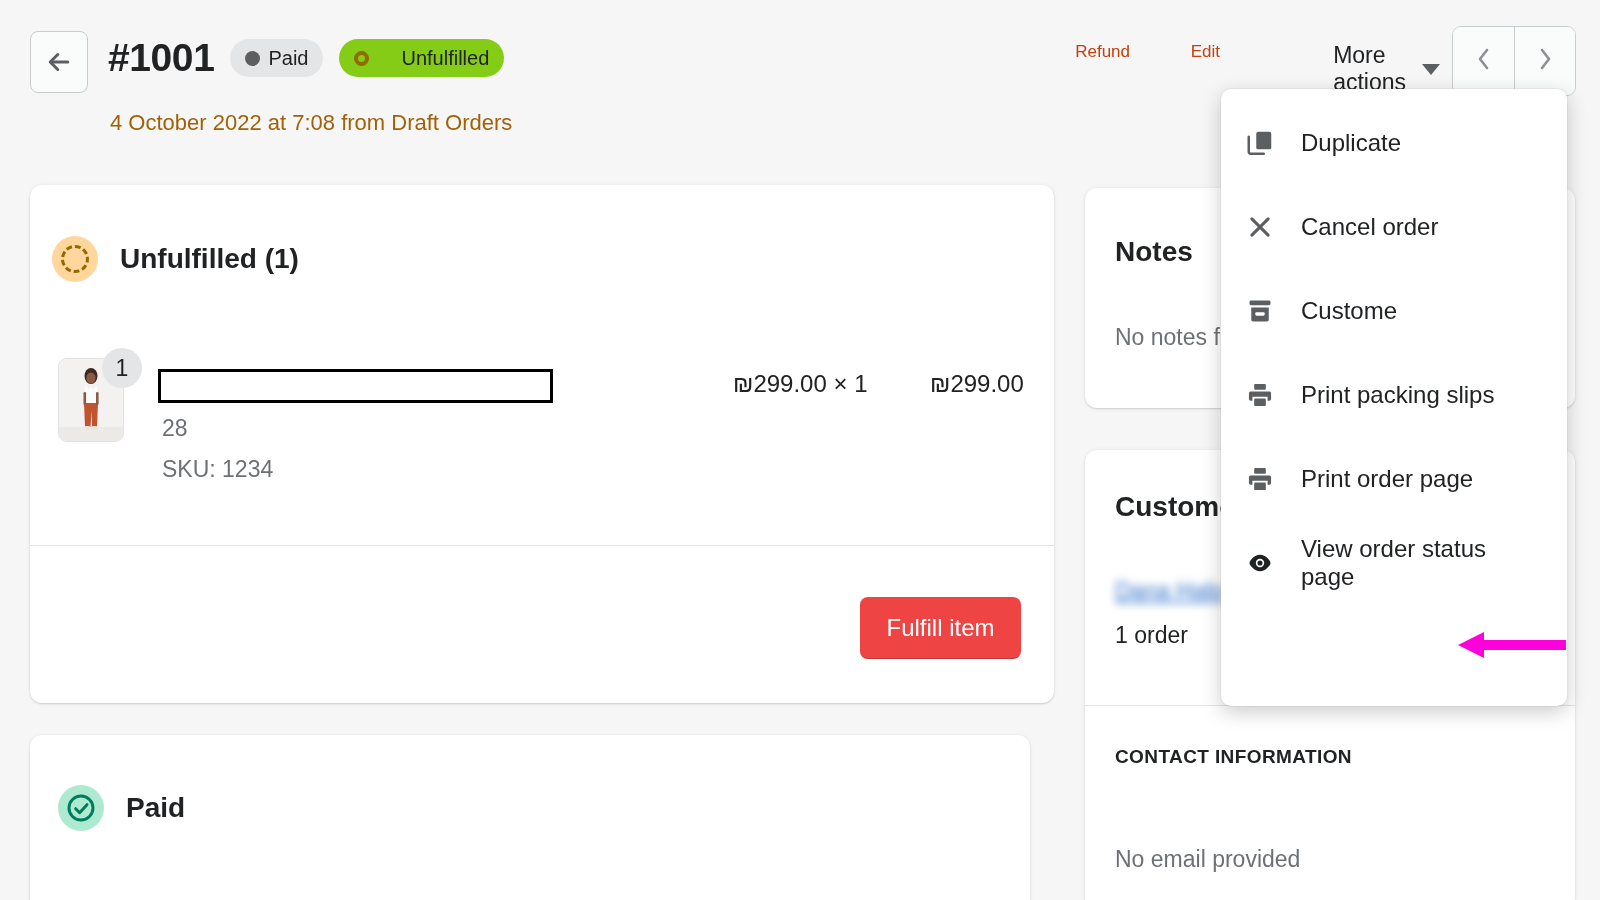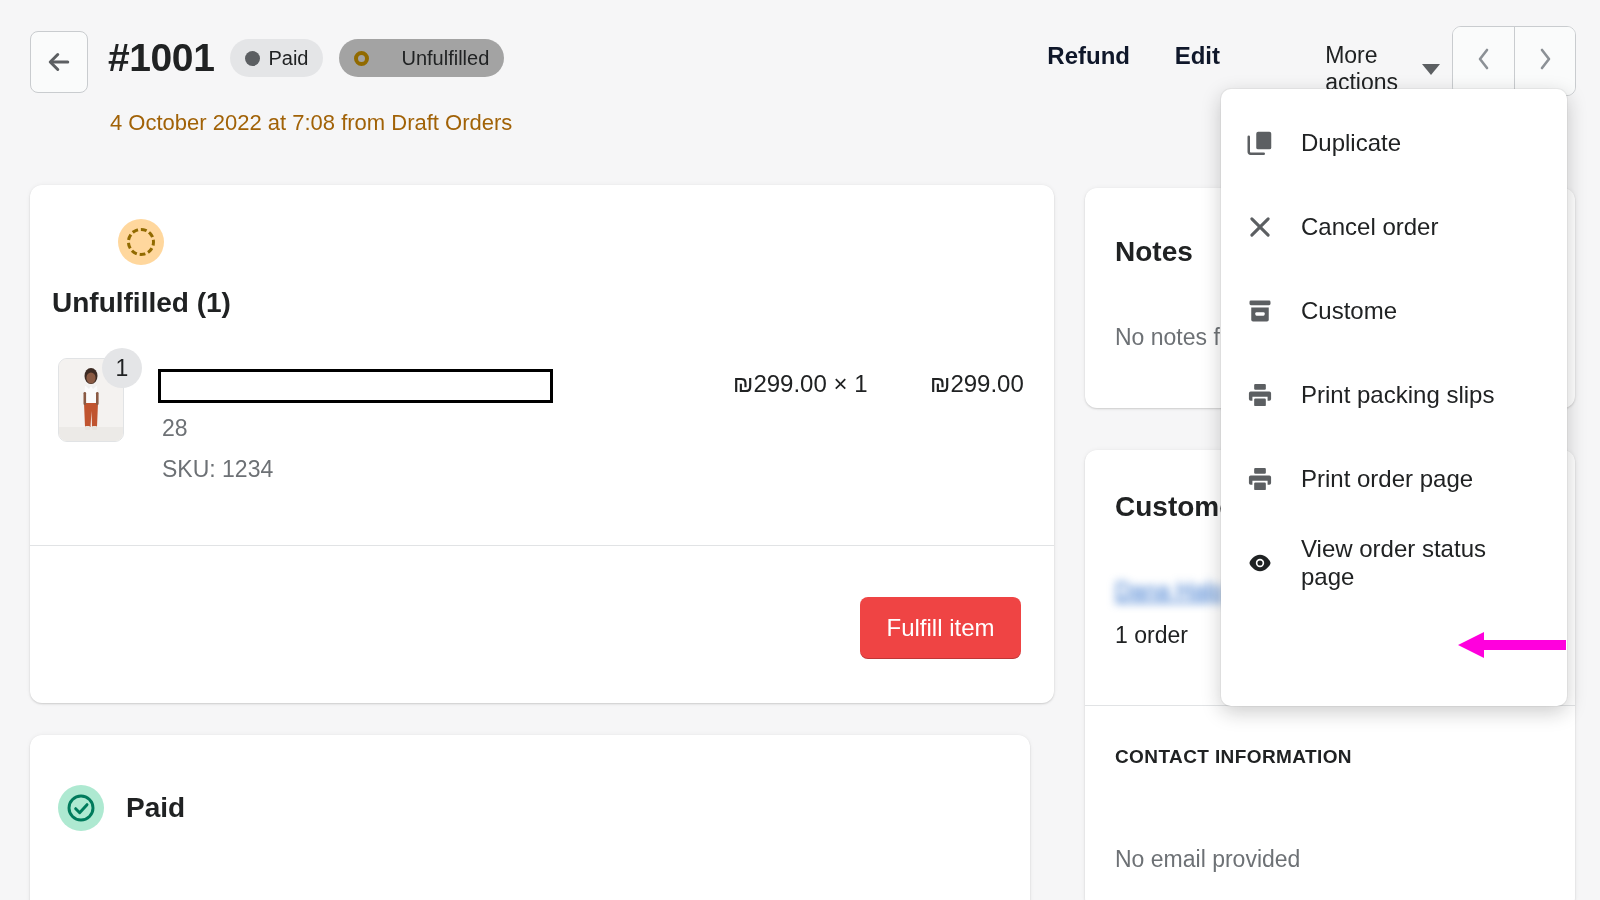--- a/index.html
+++ b/index.html
@@ -21,42 +21,41 @@
   }
   .back-btn svg { display: block; }
   .title-row { position: absolute; left: 108px; top: 36px; display: flex; align-items: center; gap: 16px; }
   .order-title { font-size: 39px; font-weight: bold; color: #202223; letter-spacing: -0.4px; }
   .badge {
     display: inline-flex; align-items: center; gap: 8px;
     height: 38px; padding: 0 15px; border-radius: 19px;
     font-size: 20px; color: #202223; white-space: nowrap;
   }
   .badge-paid { background: #e4e5e7; }
-  .badge-unfulfilled { background: #a3a3a3; gap: 32px; }
+  .badge-unfulfilled { background: #84cc16; gap: 32px; }
   .dot-solid { width: 15px; height: 15px; border-radius: 50%; background: #5c5f62; flex: none; }
   .ring {
     width: 15px; height: 15px; border-radius: 50%;
     border: 4px solid #916a00; background: transparent; flex: none;
   }
   .order-sub {
     position: absolute; left: 110px; top: 110px;
     font-size: 22px; color: #a16207;
   }
 
   .header-actions { position: absolute; right: 0; top: 0; height: 120px; }
   .hdr-btn {
-    position: absolute; top: 42px; font-size: 24px; color: #0f172a;
+    position: absolute; top: 42px; font-size: 17px; color: #c2410c;
     cursor: pointer; background: none; border: none;
     font-family: "Liberation Sans", sans-serif;
-    font-weight: bold;
   }
   .hdr-refund { right: 470px; }
   .hdr-edit   { right: 380px; }
   .hdr-more {
-    position: absolute; right: 160px; top: 42px; display: flex; align-items: center; gap: 24px;
+    position: absolute; right: 160px; top: 42px; display: flex; align-items: center; gap: 16px;
     font-size: 23px; color: #202223; cursor: pointer;
   }
   .caret { width: 0; height: 0; border-left: 9px solid transparent; border-right: 9px solid transparent; border-top: 11px solid #5c5f62; }
   .pager {
     position: absolute; right: 24px; top: 26px; display: flex;
     border: 1px solid #c9cccf; border-radius: 9px; overflow: hidden; background: #fafbfb;
   }
   .pager-btn {
     width: 61px; height: 68px; display: flex; align-items: center; justify-content: center;
     cursor: pointer; background: #fafbfb;
@@ -78,21 +77,21 @@
   .icon-badge {
     width: 46px; height: 46px; border-radius: 50%;
     display: flex; align-items: center; justify-content: center; flex: none;
   }
   .icon-unful { background: #ffd79d; }
   .icon-paid  { background: #aee9d1; }
   .dashed-ring {
     width: 28px; height: 28px; border-radius: 50%;
     border: 3.5px dashed #916a00;
   }
-  .unful-head { position: absolute; left: 52px; top: 219px; flex-direction: column; }
+  .unful-head { position: absolute; left: 52px; top: 236px; }
   .kebab {
     position: absolute; right: 30px; top: 240px; width: 46px; height: 34px;
     display: flex; align-items: center; justify-content: center; gap: 7px; cursor: pointer;
   }
   .kebab i { width: 8px; height: 8px; border-radius: 50%; background: #5c5f62; display: block; }
 
   
   .thumb-wrap { position: absolute; left: 58px; top: 358px; width: 66px; height: 84px; }
   .thumb {
     width: 66px; height: 84px; border: 1px solid #e1e3e5; border-radius: 9px;

